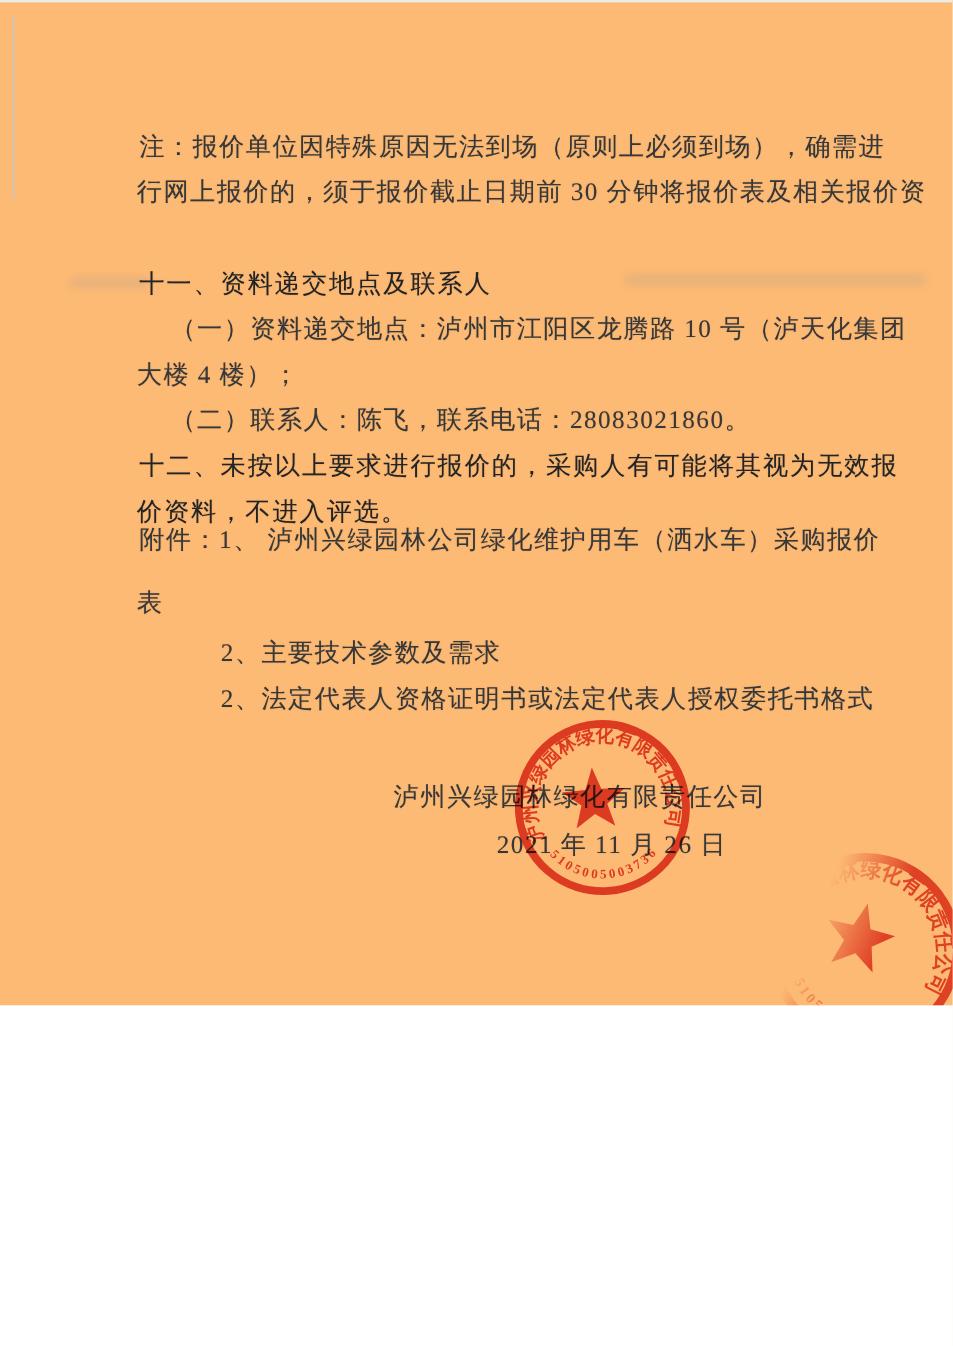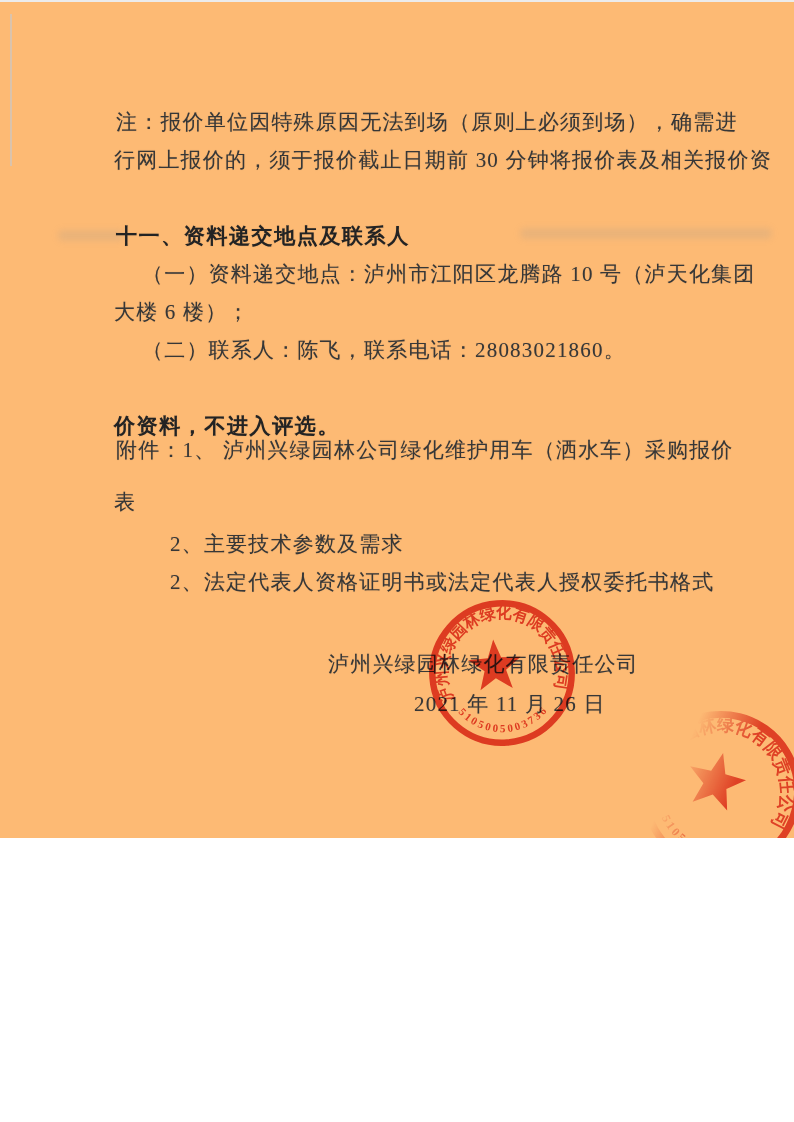--- a/index.html
+++ b/index.html
@@ -19,25 +19,25 @@
 
   
   .line{
     position:absolute;
     font-size:21px;
     letter-spacing:1.2px;
     color:#373737;
     white-space:nowrap;
     text-shadow:0 0 1px rgba(70,70,70,.35);
   }
-  .bold{font-weight:bold;color:#232323;letter-spacing:1.6px;}
+  .bold{font-weight:normal;color:#232323;letter-spacing:1.6px;}
   .x-margin{left:78px;margin-left:36px;}
   .x-ind1{left:116px;}
   .x-ind2{left:142px;}
-  .x-item{left:170px;text-align:right;}
+  .x-item{left:184px;text-align:right;}
   .footer{
     position:absolute;left:0;top:1056px;width:794px;
     text-align:right;font-size:13px;letter-spacing:5px;color:#4a4a4a;
   }
 
   
   .seal{
     position:absolute;
     mix-blend-mode:multiply;
     opacity:.92;
@@ -63,23 +63,24 @@
   <div class="edge-top"></div>
   <div class="edge-left"></div>
   <div class="smudge a"></div>
   <div class="smudge b"></div>
 
   <div class="line x-ind1" style="top:108px">注：报价单位因特殊原因无法到场（原则上必须到场），确需进</div>
   <div class="line x-margin" style="top:146px">行网上报价的，须于报价截止日期前 30 分钟将报价表及相关报价资</div>
 
   <div class="line x-ind1 bold" style="top:222px">十一、资料递交地点及联系人</div>
   <div class="line x-ind2" style="top:260px">（一）资料递交地点：泸州市江阳区龙腾路 10 号（泸天化集团</div>
-  <div class="line x-margin" style="top:298px">大楼 6 楼）；</div>
+  <div class="line x-margin" style="top:298px">大楼 4 楼）；</div>
   <div class="line x-ind2" style="top:336px">（二）联系人：陈飞，联系电话：28083021860。</div>
 
+  <div class="line x-ind1 bold" style="top:374px">十二、未按以上要求进行报价的，采购人有可能将其视为无效报</div>
   <div class="line x-margin bold" style="top:412px">价资料，不进入评选。</div>
 
   <div class="line x-ind1" style="top:436px">附件：1、 泸州兴绿园林公司绿化维护用车（洒水车）采购报价</div>
   <div class="line x-margin" style="top:488px">表</div>
   <div class="line x-item" style="top:530px">2、主要技术参数及需求</div>
   <div class="line x-item" style="top:568px">2、法定代表人资格证明书或法定代表人授权委托书格式</div>
 
   <div class="line" style="left:328px;top:650px">泸州兴绿园林绿化有限责任公司</div>
   <div class="line" style="left:414px;top:690px">2021 年 11 月 26 日</div>
 

